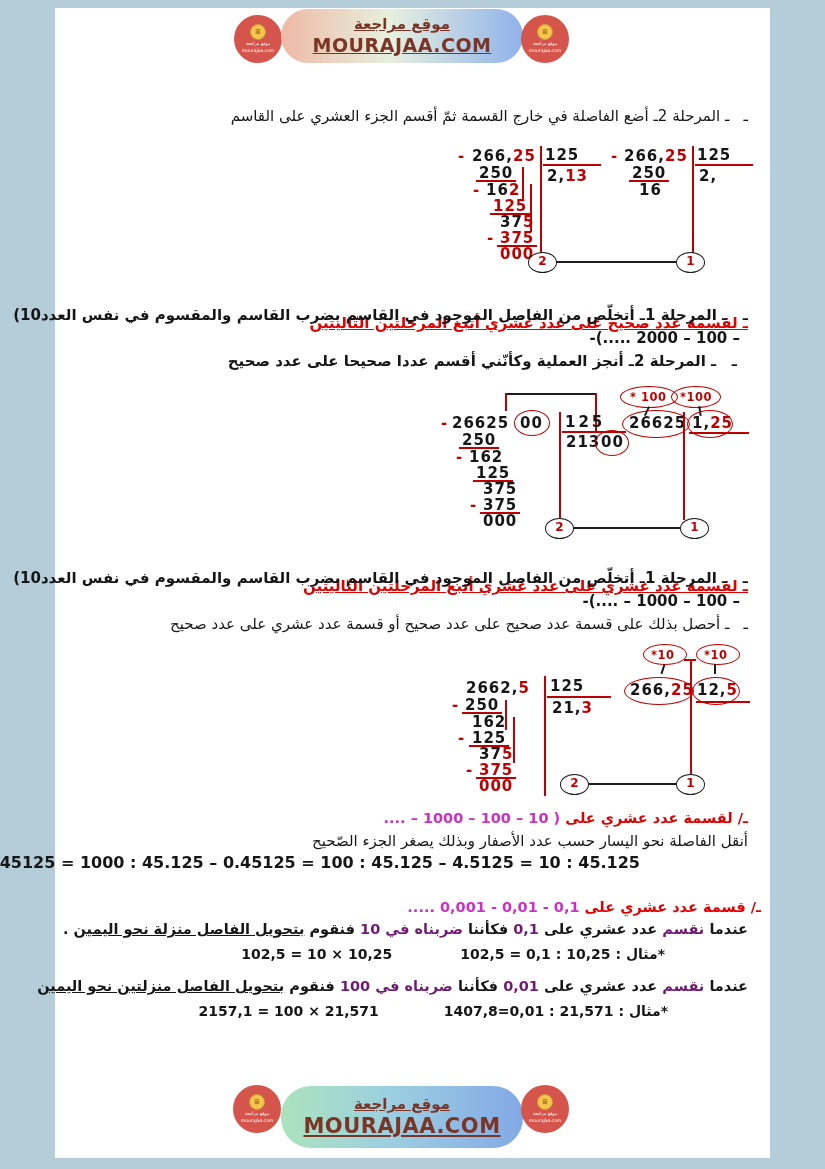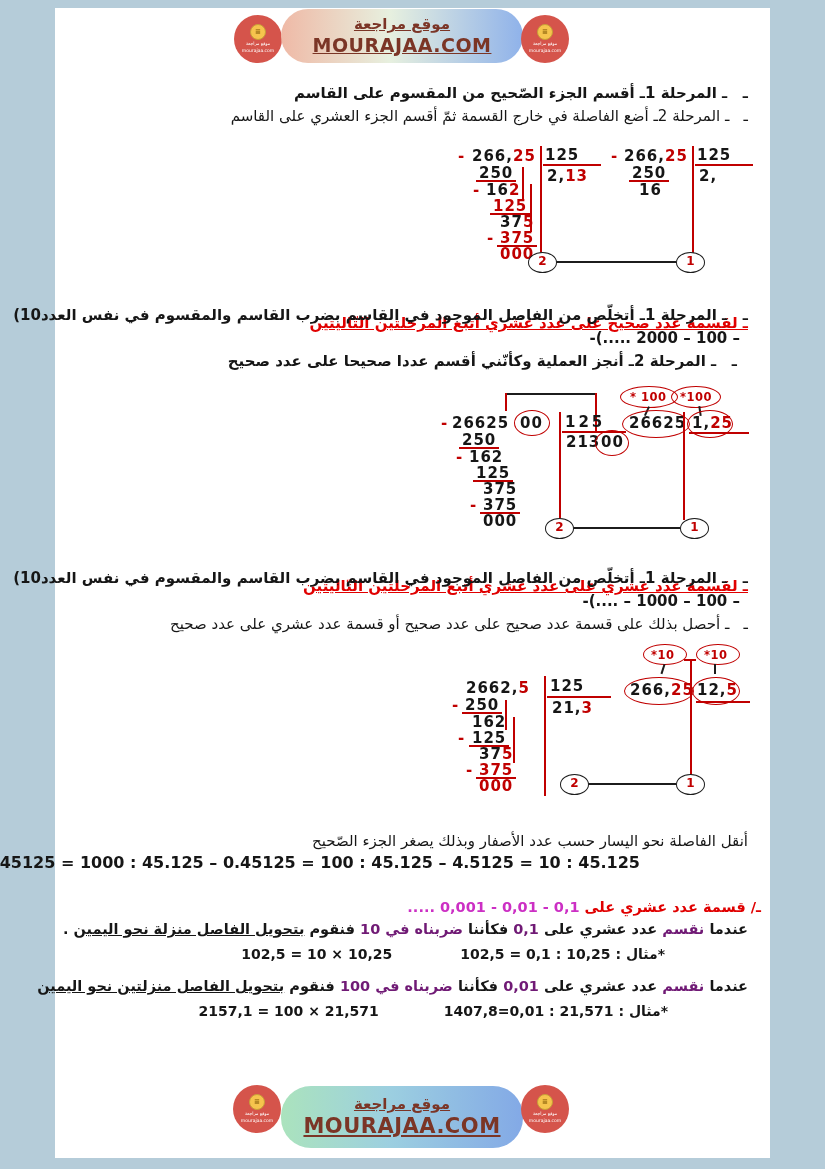--- a/index.html
+++ b/index.html
@@ -57,21 +57,20 @@
   <div class="pill pill-hd">
     <span class="site-ar">موقع مراجعة</span>
     <span class="site-en">MOURAJAA.COM</span>
   </div>
   <div class="badge" style="left:521px;top:15px;">
     <span class="dot">≣</span>
     <span class="t">موقع مراجعة</span>
     <span class="t">mourajaa.com</span>
   </div>
 
-  <div class="ar" style="top:84px;right:77px;">ـ &nbsp; ـ المرحلة 1ـ أقسم الجزء الصّحيح من المقسوم على القاسم</div>
   <div class="ar nrm" style="top:107px;right:77px;">ـ &nbsp; ـ المرحلة 2ـ أضع الفاصلة في خارج القسمة ثمّ أقسم الجزء العشري على القاسم</div>
 
   <div>
     <span class="n rd" style="left:458px;top:147px;">-</span>
     <span class="n" style="left:472px;top:147px;"><span>266,</span><span class="rd">25</span></span>
     <div class="vl" style="left:540px;top:146px;height:108px;"></div>
     <span class="n" style="left:545px;top:146px;">125</span>
     <div class="hl" style="left:543px;top:164px;width:58px;"></div>
     <span class="n" style="left:547px;top:167px;"><span>2,</span><span class="rd">13</span></span>
     <span class="n" style="left:479px;top:164px;">250</span>
@@ -190,20 +189,23 @@
     <div class="hl" style="left:476px;top:777px;width:40px;"></div>
     <span class="n rd" style="left:479px;top:777px;">000</span>
     <div class="th" style="left:505px;top:700px;height:30px;"></div>
     <div class="th" style="left:513px;top:717px;height:46px;"></div>
 
     <div class="st" style="left:560px;top:774px;">2</div>
     <div class="hl bkl" style="left:588px;top:783px;width:88px;"></div>
     <div class="st" style="left:676px;top:774px;">1</div>
   </div>
 
+  <div class="ar" style="top:810px;right:77px;font-size:14.5px;">
+    <span class="rdt">ـ/ لقسمة عدد عشري على </span><span class="mg">( 10 – 100 – 1000 – ....</span>
+  </div>
   <div class="ar nrm" style="top:832px;right:77px;">أنقل الفاصلة نحو اليسار حسب عدد الأصفار وبذلك يصغر الجزء الصّحيح</div>
   <div class="ar" style="top:853px;right:185px;font-size:16px;">45.125 : 10 = 4.5125 – 45.125 : 100 = 0.45125 – 45.125 : 1000 = 0.045125</div>
 
   <div class="ar" style="top:899px;right:64px;font-size:14.5px;">
     <span class="rdt">ـ/ قسمة عدد عشري على </span><span class="mg">0,1 - 0,01 - 0,001 .....</span>
   </div>
   <div class="ar" style="top:921px;right:77px;font-size:14.5px;">
     <span>عندما </span><span class="bl">نقسم</span><span> عدد عشري على </span><span class="bl">0,1</span><span> فكأننا </span><span class="mr">ضربناه في </span><span class="mr">10</span><span> فنقوم </span><span class="un">بتحويل الفاصل منزلة نحو اليمين</span><span> .</span>
   </div>
   <div class="ex" style="top:946px;right:160px;gap:68px;">

